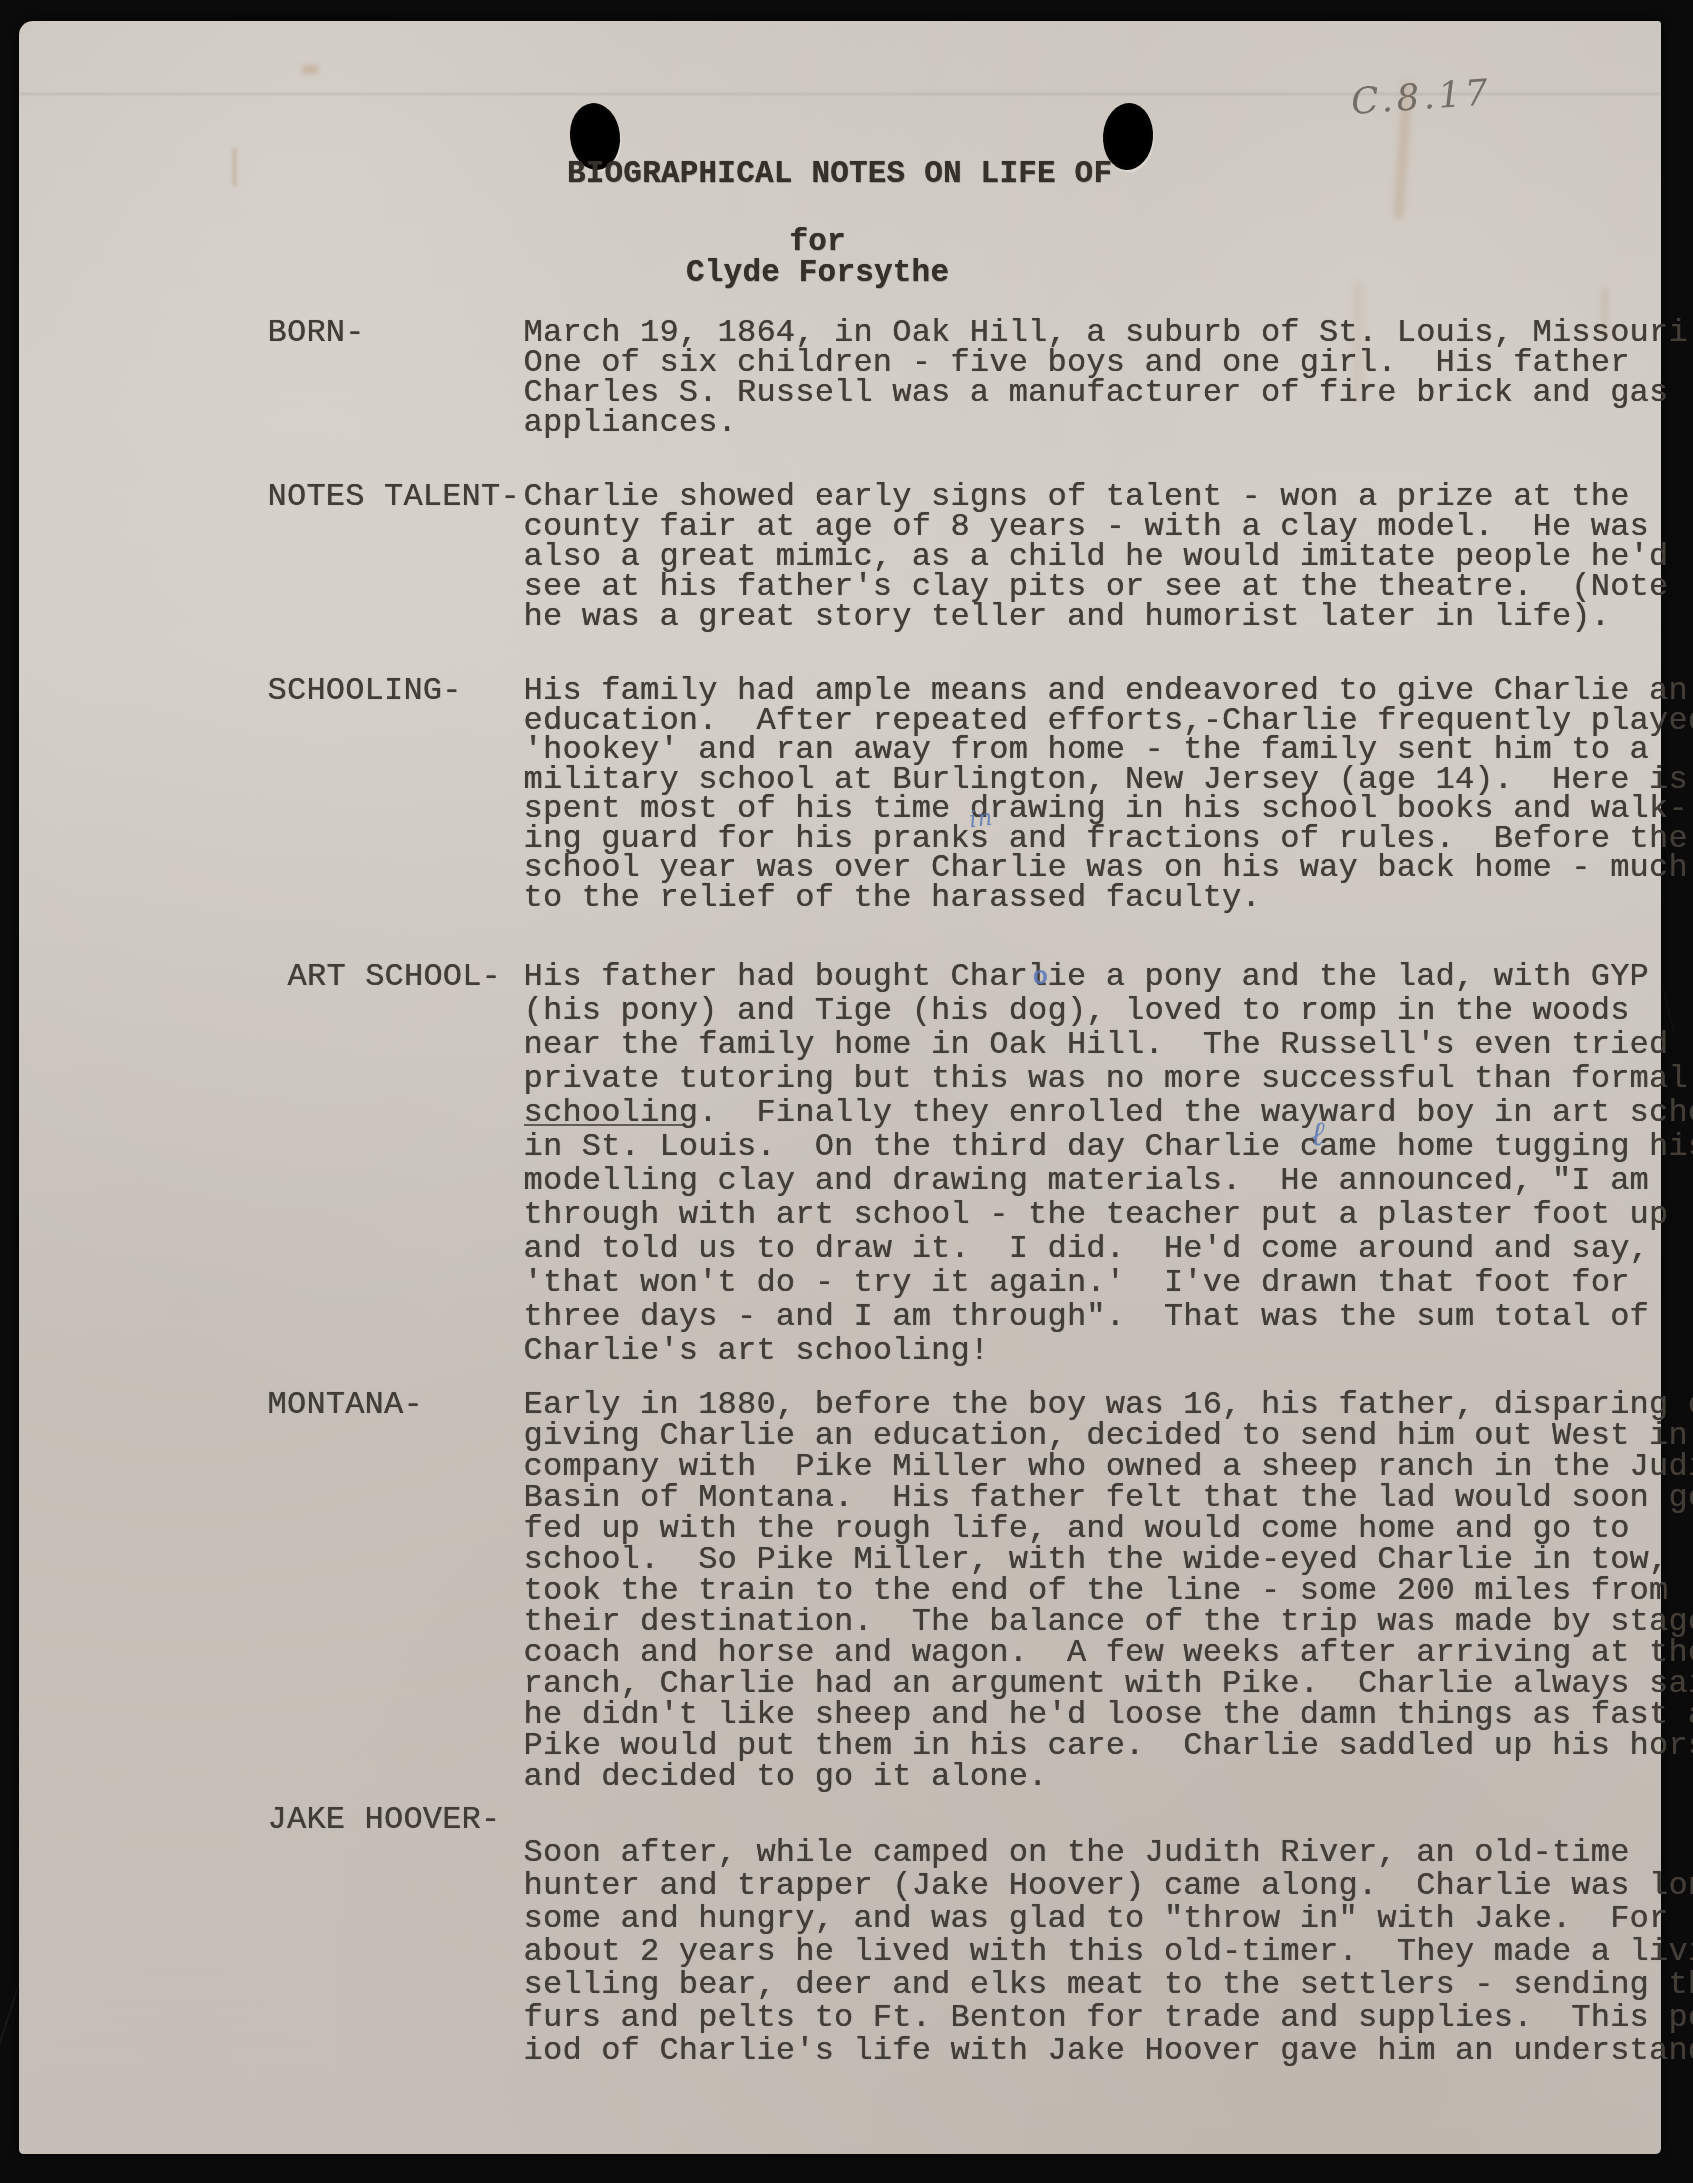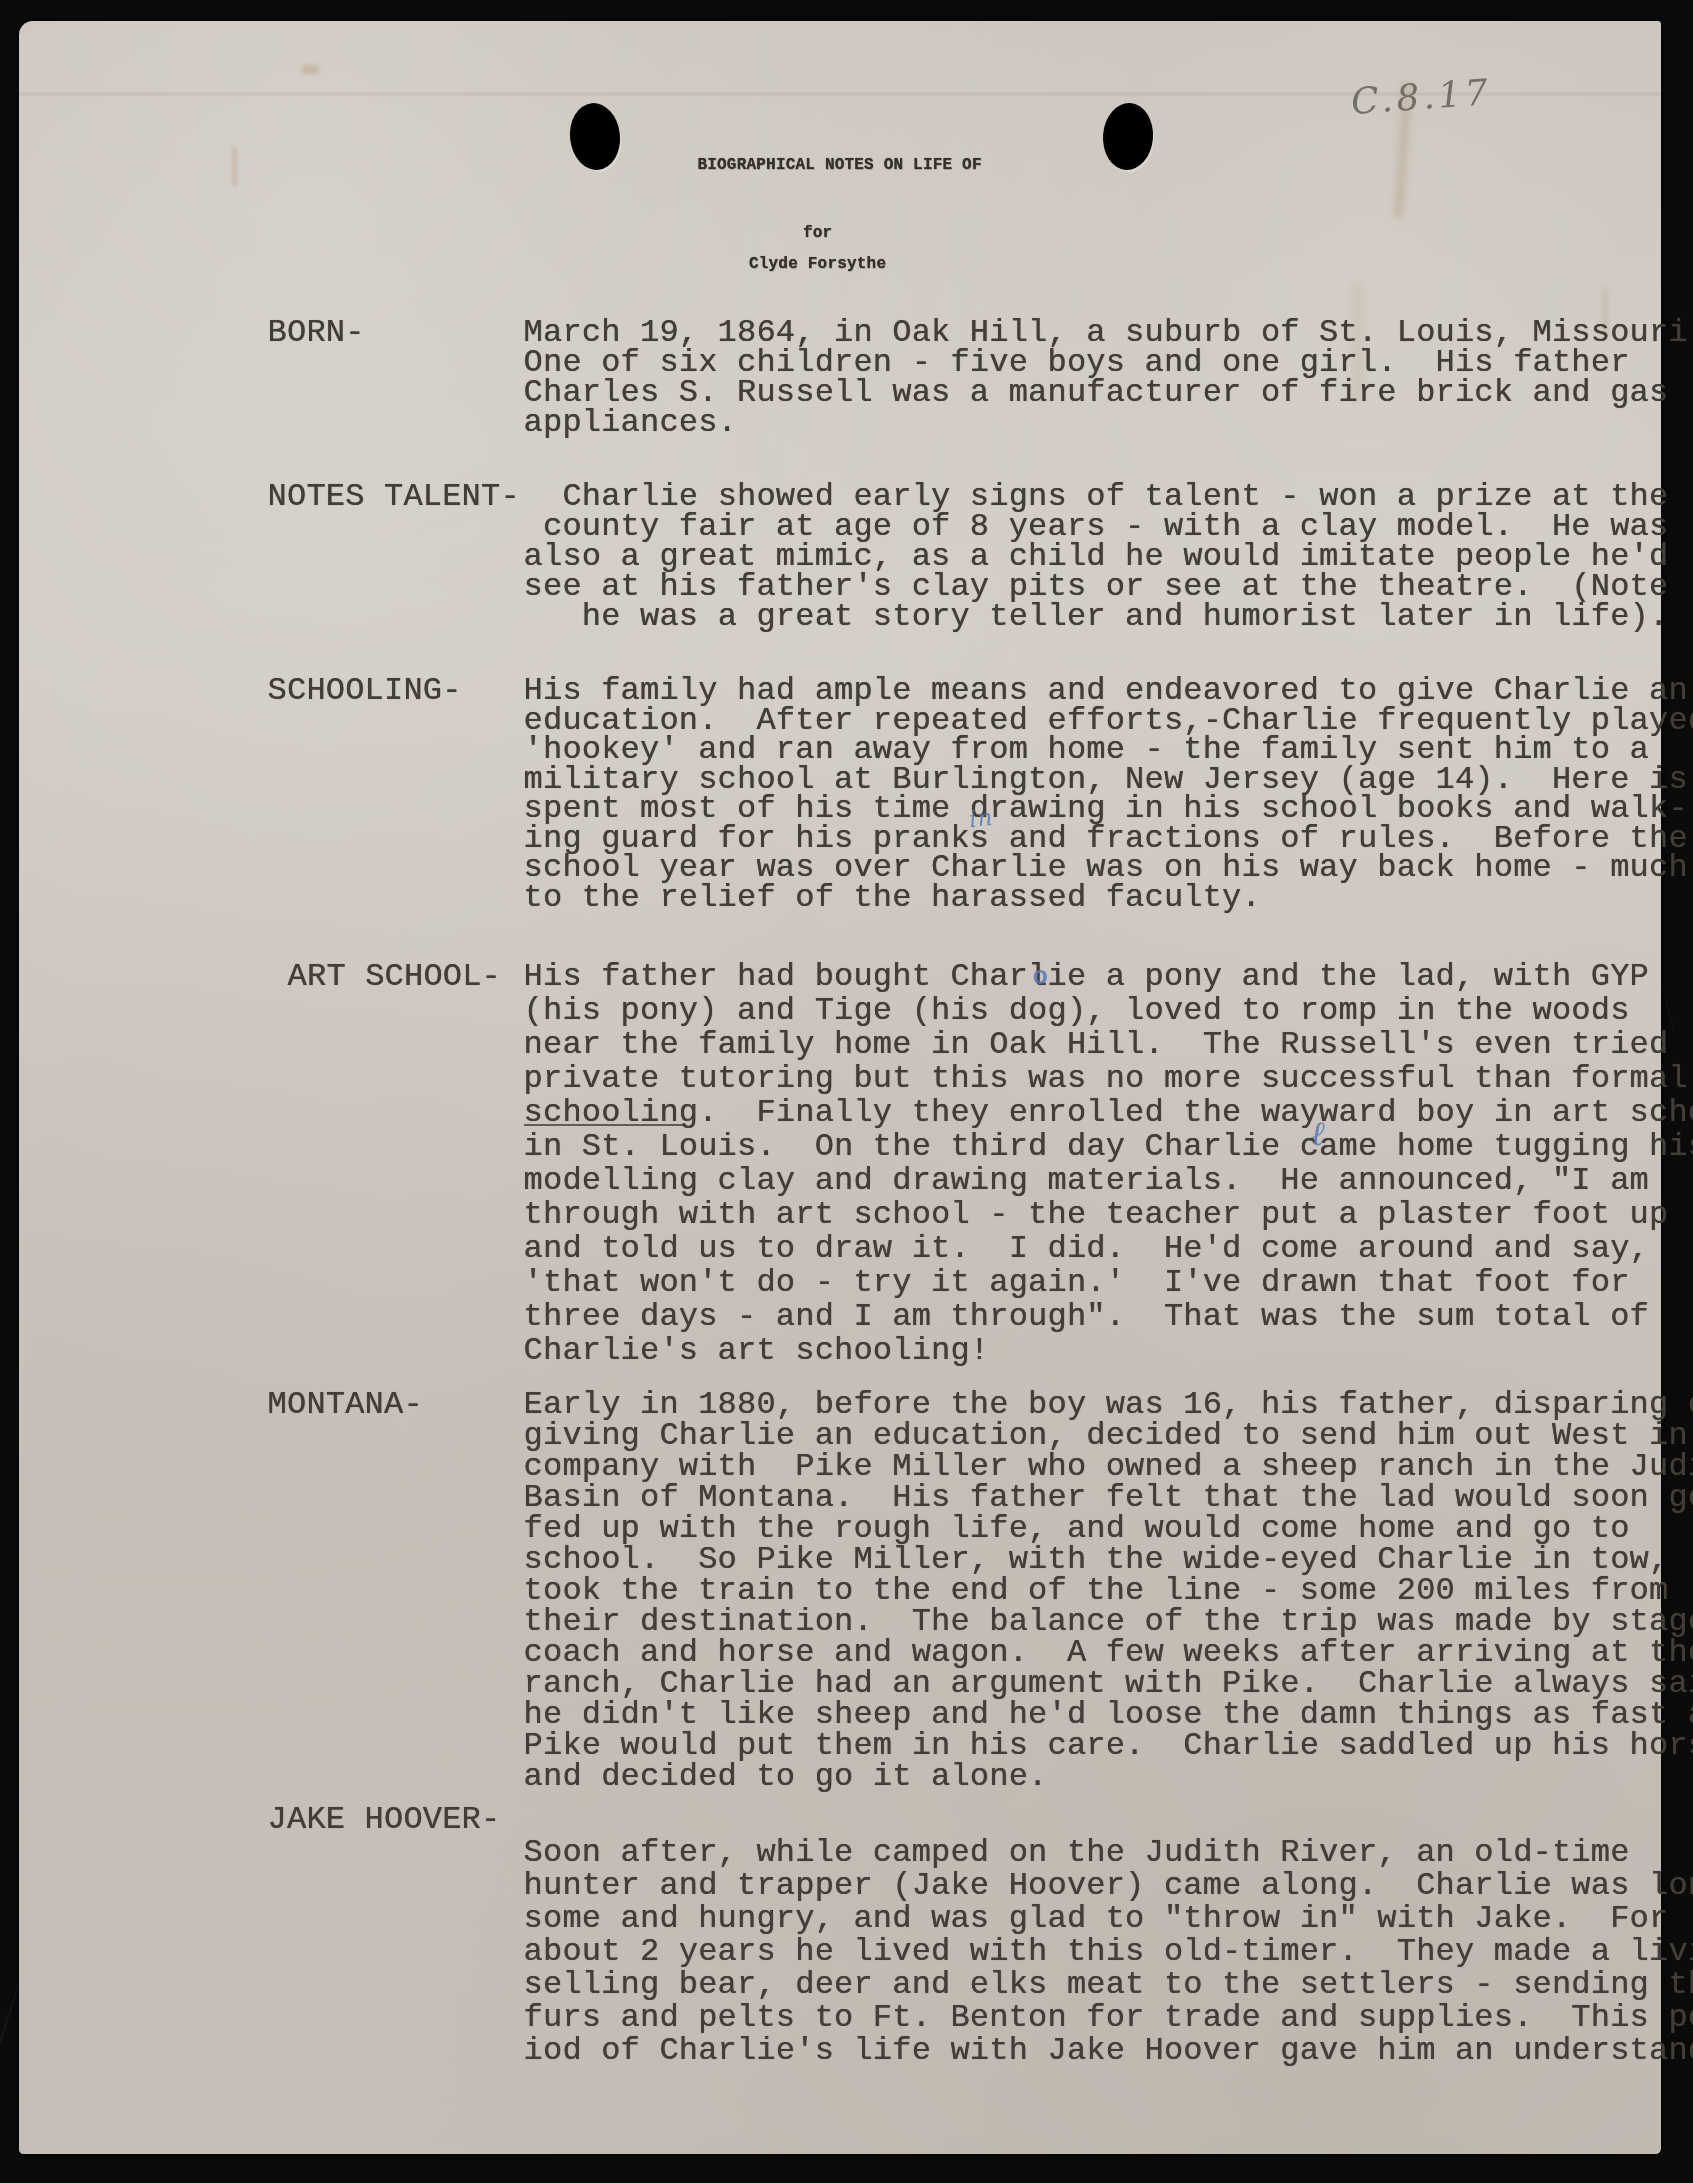--- a/index.html
+++ b/index.html
@@ -41,21 +41,21 @@
   }
   .hole.h1{left:551px; top:82px; transform:rotate(-6deg);}
   .hole.h2{left:1084px; top:82px; transform:rotate(4deg);}
   .page-code{
     position:absolute; left:1332px; top:55px; transform:rotate(-4deg);
     font-family:"DejaVu Serif", serif; font-style:italic;
     font-size:36px; letter-spacing:3.8px; color:var(--pencil); opacity:0.9;
   }
   .title-line{
     position:absolute; left:0; width:100%; text-align:center;
-    font-weight:bold; font-size:16px; letter-spacing:0.2px; line-height:1.1;
+    font-weight:bold; font-size:31px; letter-spacing:0.2px; line-height:1.1;
     color:#36302b;
     text-shadow:0 0 0.8px rgba(52,46,40,0.85), 0.5px 0.5px 0 rgba(52,46,40,0.22);
   }
   .t1{top:136px;} .t2{top:166px;} .t3{top:204px; transform:translateX(-22px);} .t4{top:235px; transform:translateX(-22px);}
   .section-label, .section-body{
     position:absolute; white-space:pre;
     font-size:32px; letter-spacing:0.2px; color:var(--ink);
     text-shadow:0 0 0.7px rgba(58,52,46,0.8), 0.4px 0.4px 0 rgba(58,52,46,0.25);
   }
   .section-label{left:249px;}
@@ -97,21 +97,21 @@
     <div class="title-line t4">Clyde Forsythe</div>
 
     <div id="sections-host">
   <div class="section-label" style="top: 297px; line-height: 30px;">BORN-</div>
   <div class="section-body" style="top: 297px; line-height: 30px;">March 19, 1864, in Oak Hill, a suburb of St. Louis, Missouri.
 One of six children - five boys and one girl.  His father
 Charles S. Russell was a manufacturer of fire brick and gas
 appliances.</div>
 
   <div class="section-label" style="top: 461px; line-height: 30px;">NOTES TALENT-</div>
-  <div class="section-body" style="top: 461px; line-height: 30px; text-align: right;">Charlie showed early signs of talent - won a prize at the
+  <div class="section-body" style="top: 461px; line-height: 30px;">Charlie showed early signs of talent - won a prize at the
 county fair at age of 8 years - with a clay model.  He was
 also a great mimic, as a child he would imitate people he'd
 see at his father's clay pits or see at the theatre.  (Note
 he was a great story teller and humorist later in life).</div>
 
   <div class="section-label" style="top: 655px; line-height: 29.5px;">SCHOOLING-</div>
   <div class="section-body" style="top: 655px; line-height: 29.5px;">His family had ample means and endeavored to give Charlie an
 education.  After repeated efforts,-Charlie frequently played
 'hookey' and ran away from home - the family sent him to a
 military school at Burlington, New Jersey (age 14).  Here is

